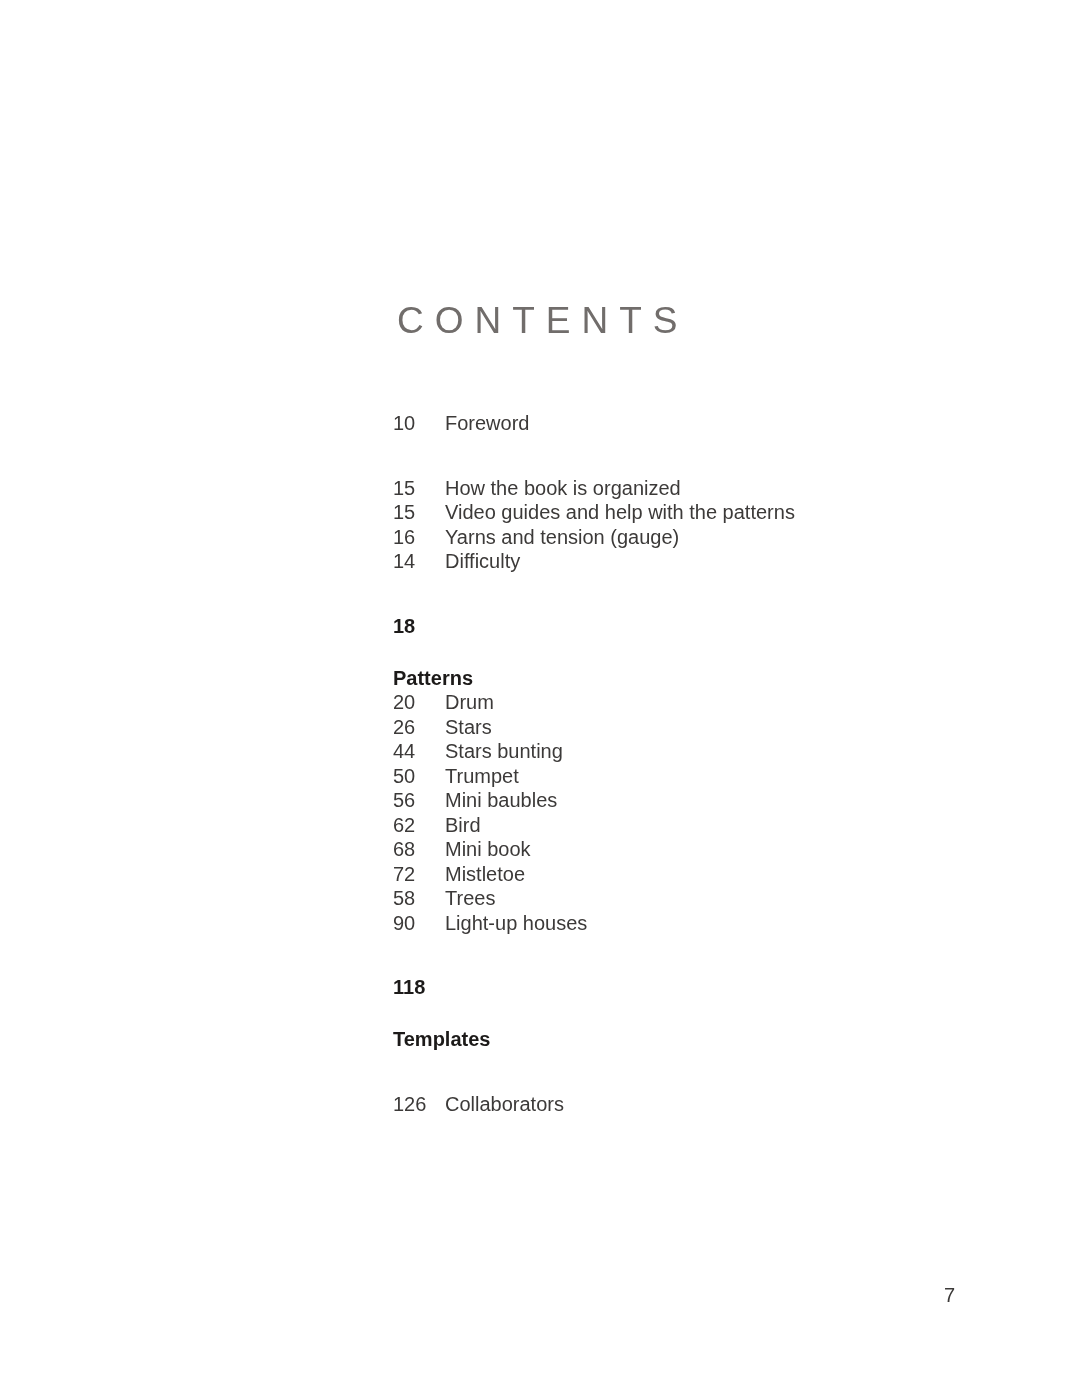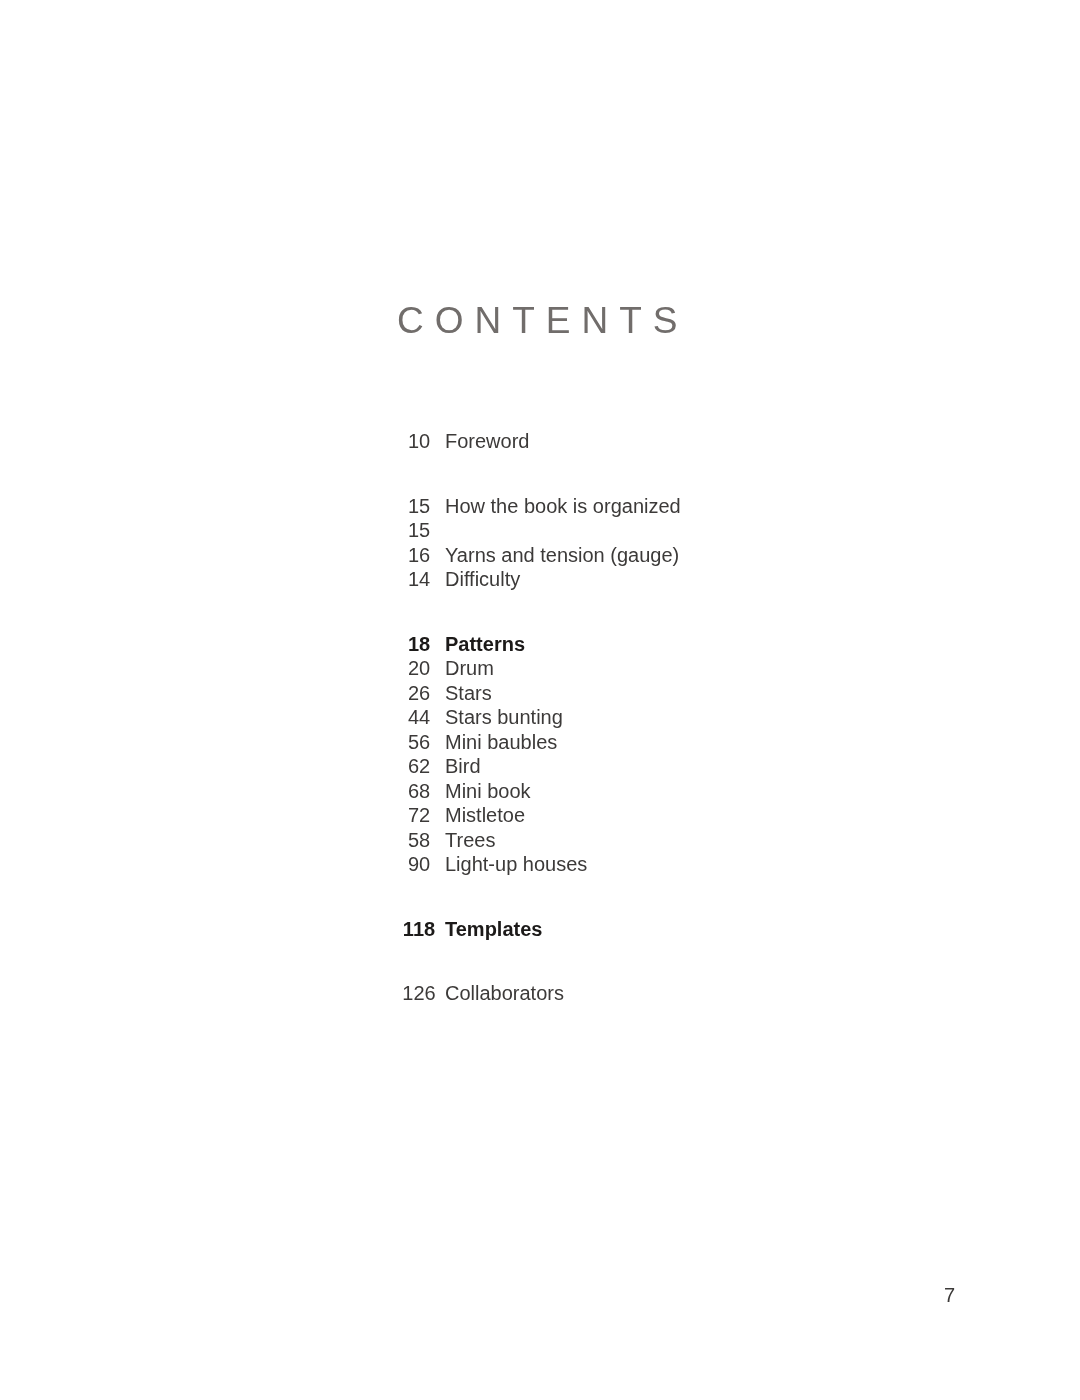--- a/index.html
+++ b/index.html
@@ -7,55 +7,55 @@
     padding: 0;
     background: #ffffff;
   }
   .page {
     position: relative;
     width: 1080px;
     height: 1400px;
     background: #ffffff;
     font-family: "Liberation Sans", sans-serif;
     overflow: hidden;
-    text-align: center;
   }
   .contents-title {
     position: absolute;
     left: 397px;
     top: 301px;
     font-size: 37px;
     line-height: 40px;
     font-weight: 400;
     letter-spacing: 11px;
     color: #716d6b;
     white-space: nowrap;
   }
   .toc {
     position: absolute;
     left: 393px;
-    top: 429px;
+    top: 411px;
     font-size: 20px;
     line-height: 24.5px;
     color: #3c3a39;
   }
   .toc-group + .toc-group {
     margin-top: 40px;
   }
   .toc-row {
     display: flex;
     align-items: baseline;
   }
   .toc-row .toc-num {
     flex: 0 0 52px;
     width: 52px;
   }
   .toc-row.bold {
     font-weight: 700;
     color: #1c1a19;
+    flex-direction: column;
   }
   .folio {
     position: absolute;
     left: 944px;
     top: 1283px;
     font-size: 20px;
     line-height: 24px;
     color: #3c3a39;
   }
 </style>
@@ -73,20 +73,21 @@
     <span class="toc-label">Foreword</span>
   </div>
       </div>
       <div class="toc-group">
         <div class="toc-row">
     <span class="toc-num">15</span>
     <span class="toc-label">How the book is organized</span>
   </div>
         <div class="toc-row">
     <span class="toc-num">15</span>
+    <span class="toc-label">Video guides and help with the patterns</span>
   </div>
         <div class="toc-row">
     <span class="toc-num">16</span>
     <span class="toc-label">Yarns and tension (gauge)</span>
   </div>
         <div class="toc-row">
     <span class="toc-num">14</span>
     <span class="toc-label">Difficulty</span>
   </div>
       </div>
@@ -99,20 +100,24 @@
     <span class="toc-num">20</span>
     <span class="toc-label">Drum</span>
   </div>
         <div class="toc-row">
     <span class="toc-num">26</span>
     <span class="toc-label">Stars</span>
   </div>
         <div class="toc-row">
     <span class="toc-num">44</span>
     <span class="toc-label">Stars bunting</span>
+  </div>
+        <div class="toc-row">
+    <span class="toc-num">50</span>
+    <span class="toc-label">Trumpet</span>
   </div>
         <div class="toc-row">
     <span class="toc-num">56</span>
     <span class="toc-label">Mini baubles</span>
   </div>
         <div class="toc-row">
     <span class="toc-num">62</span>
     <span class="toc-label">Bird</span>
   </div>
         <div class="toc-row">

